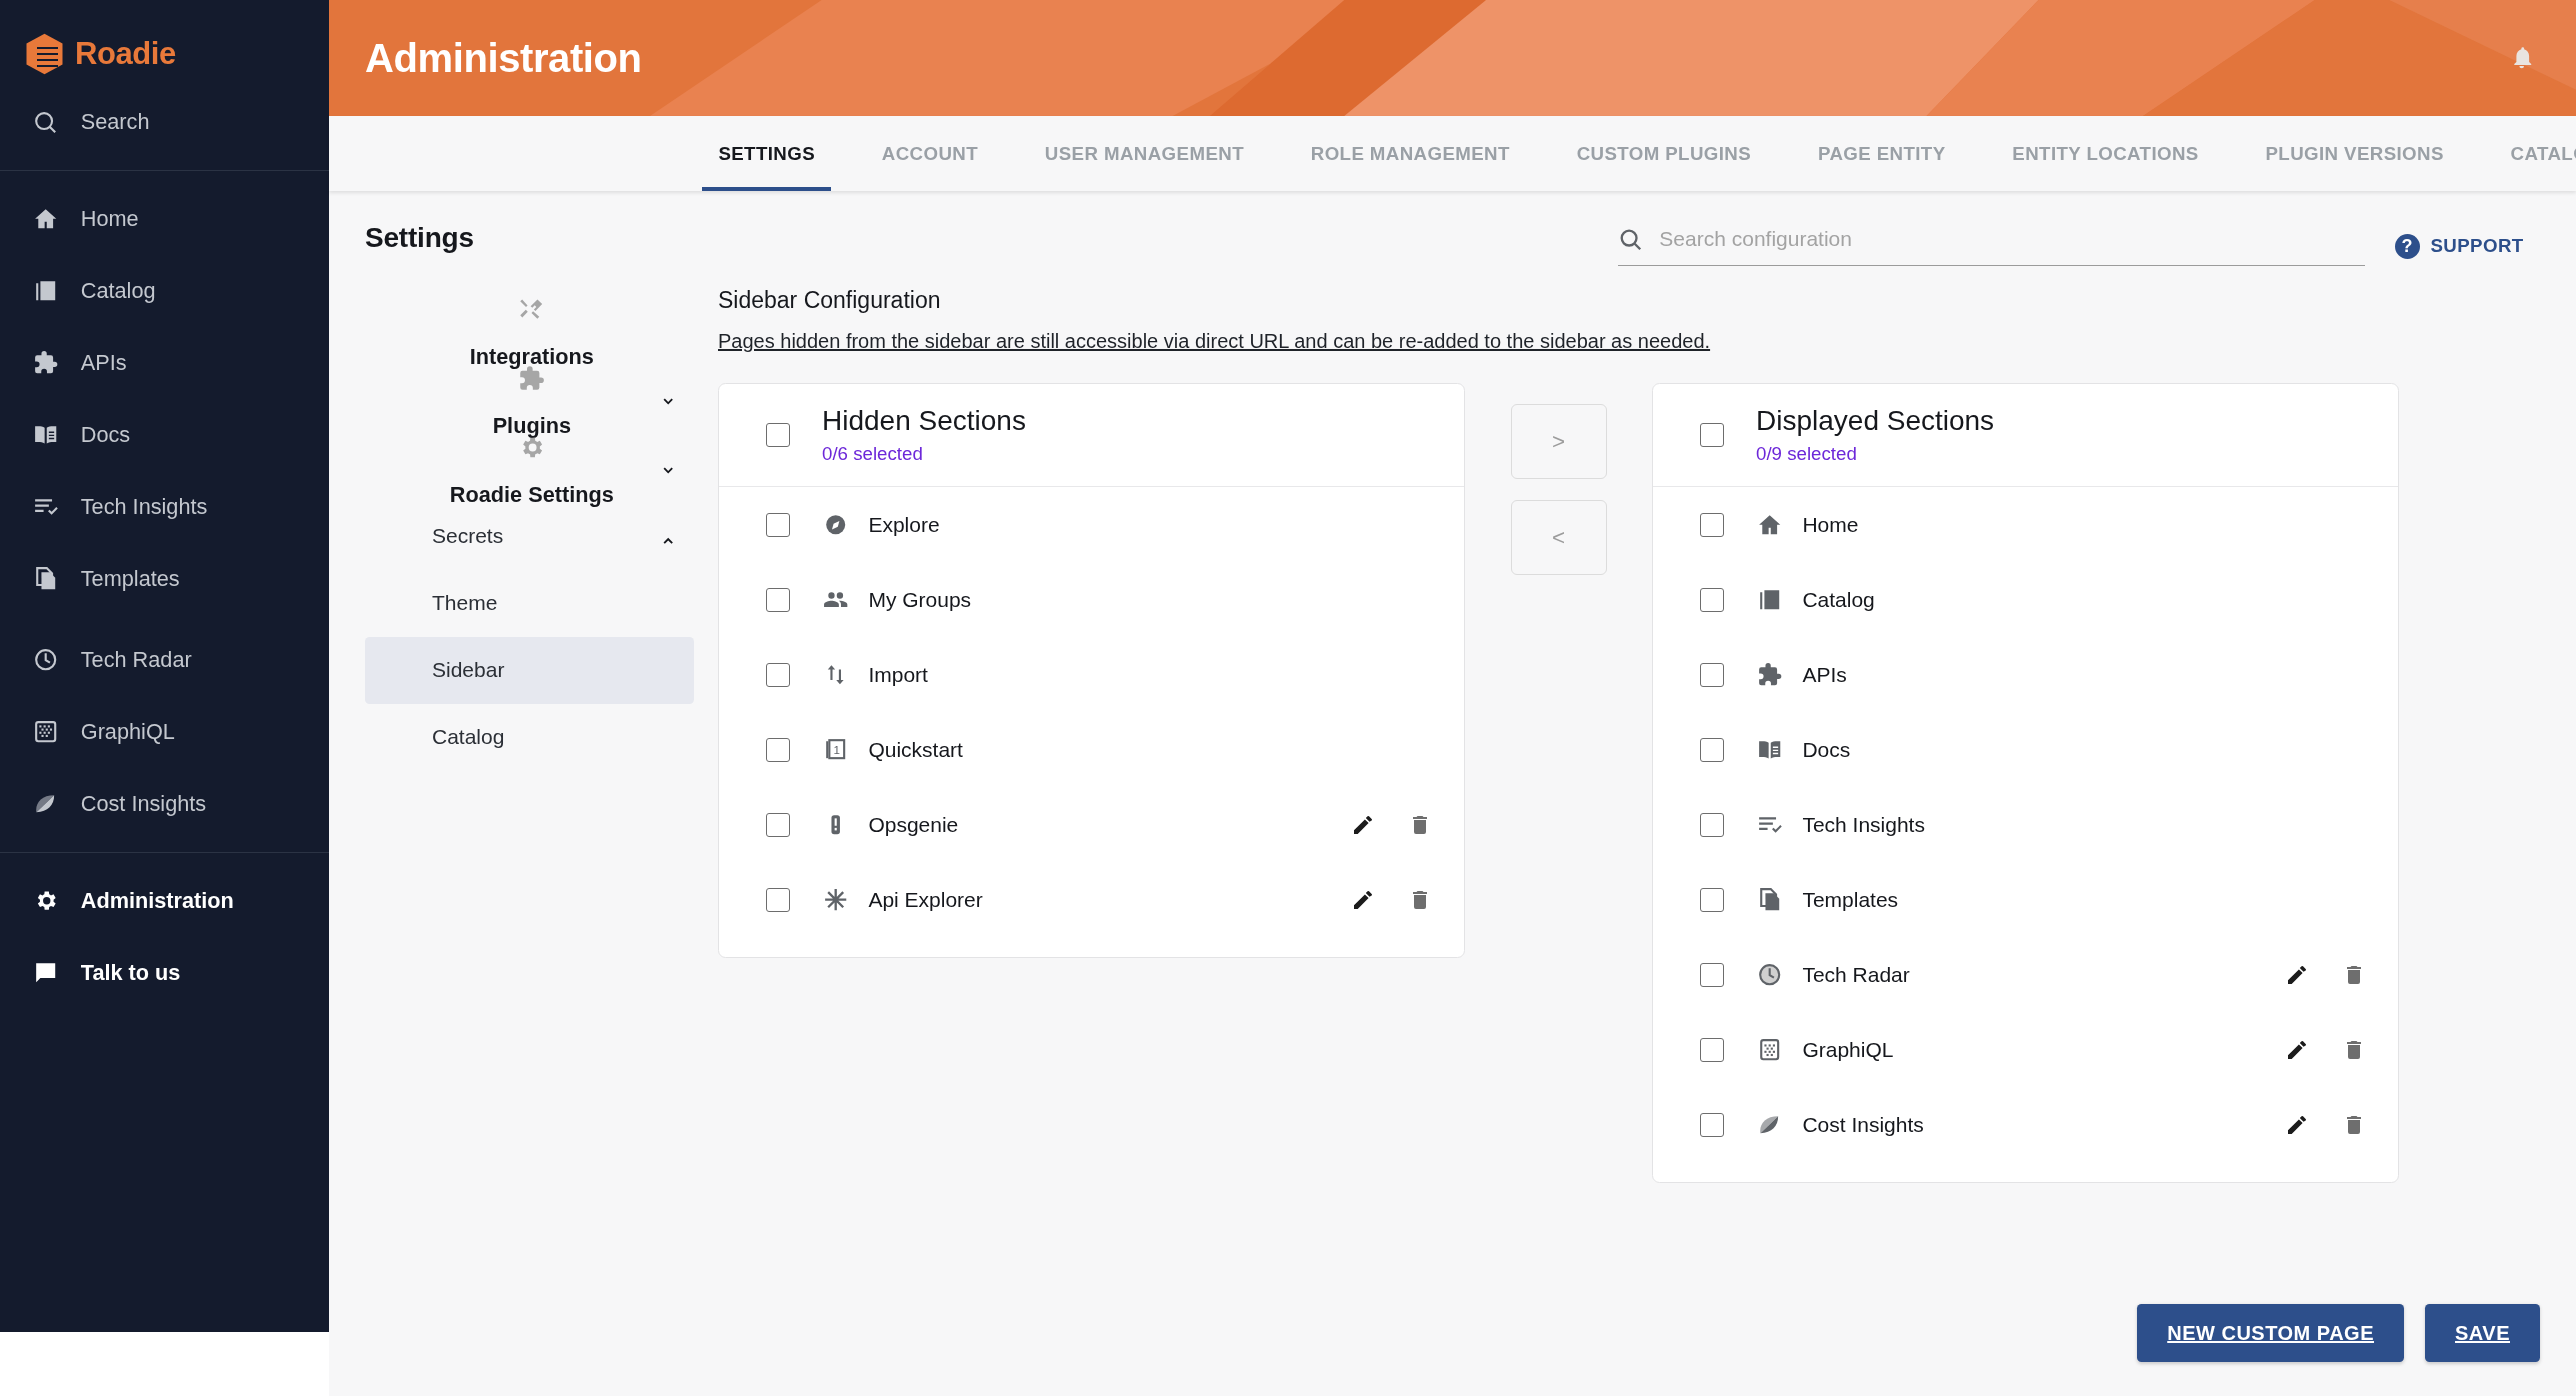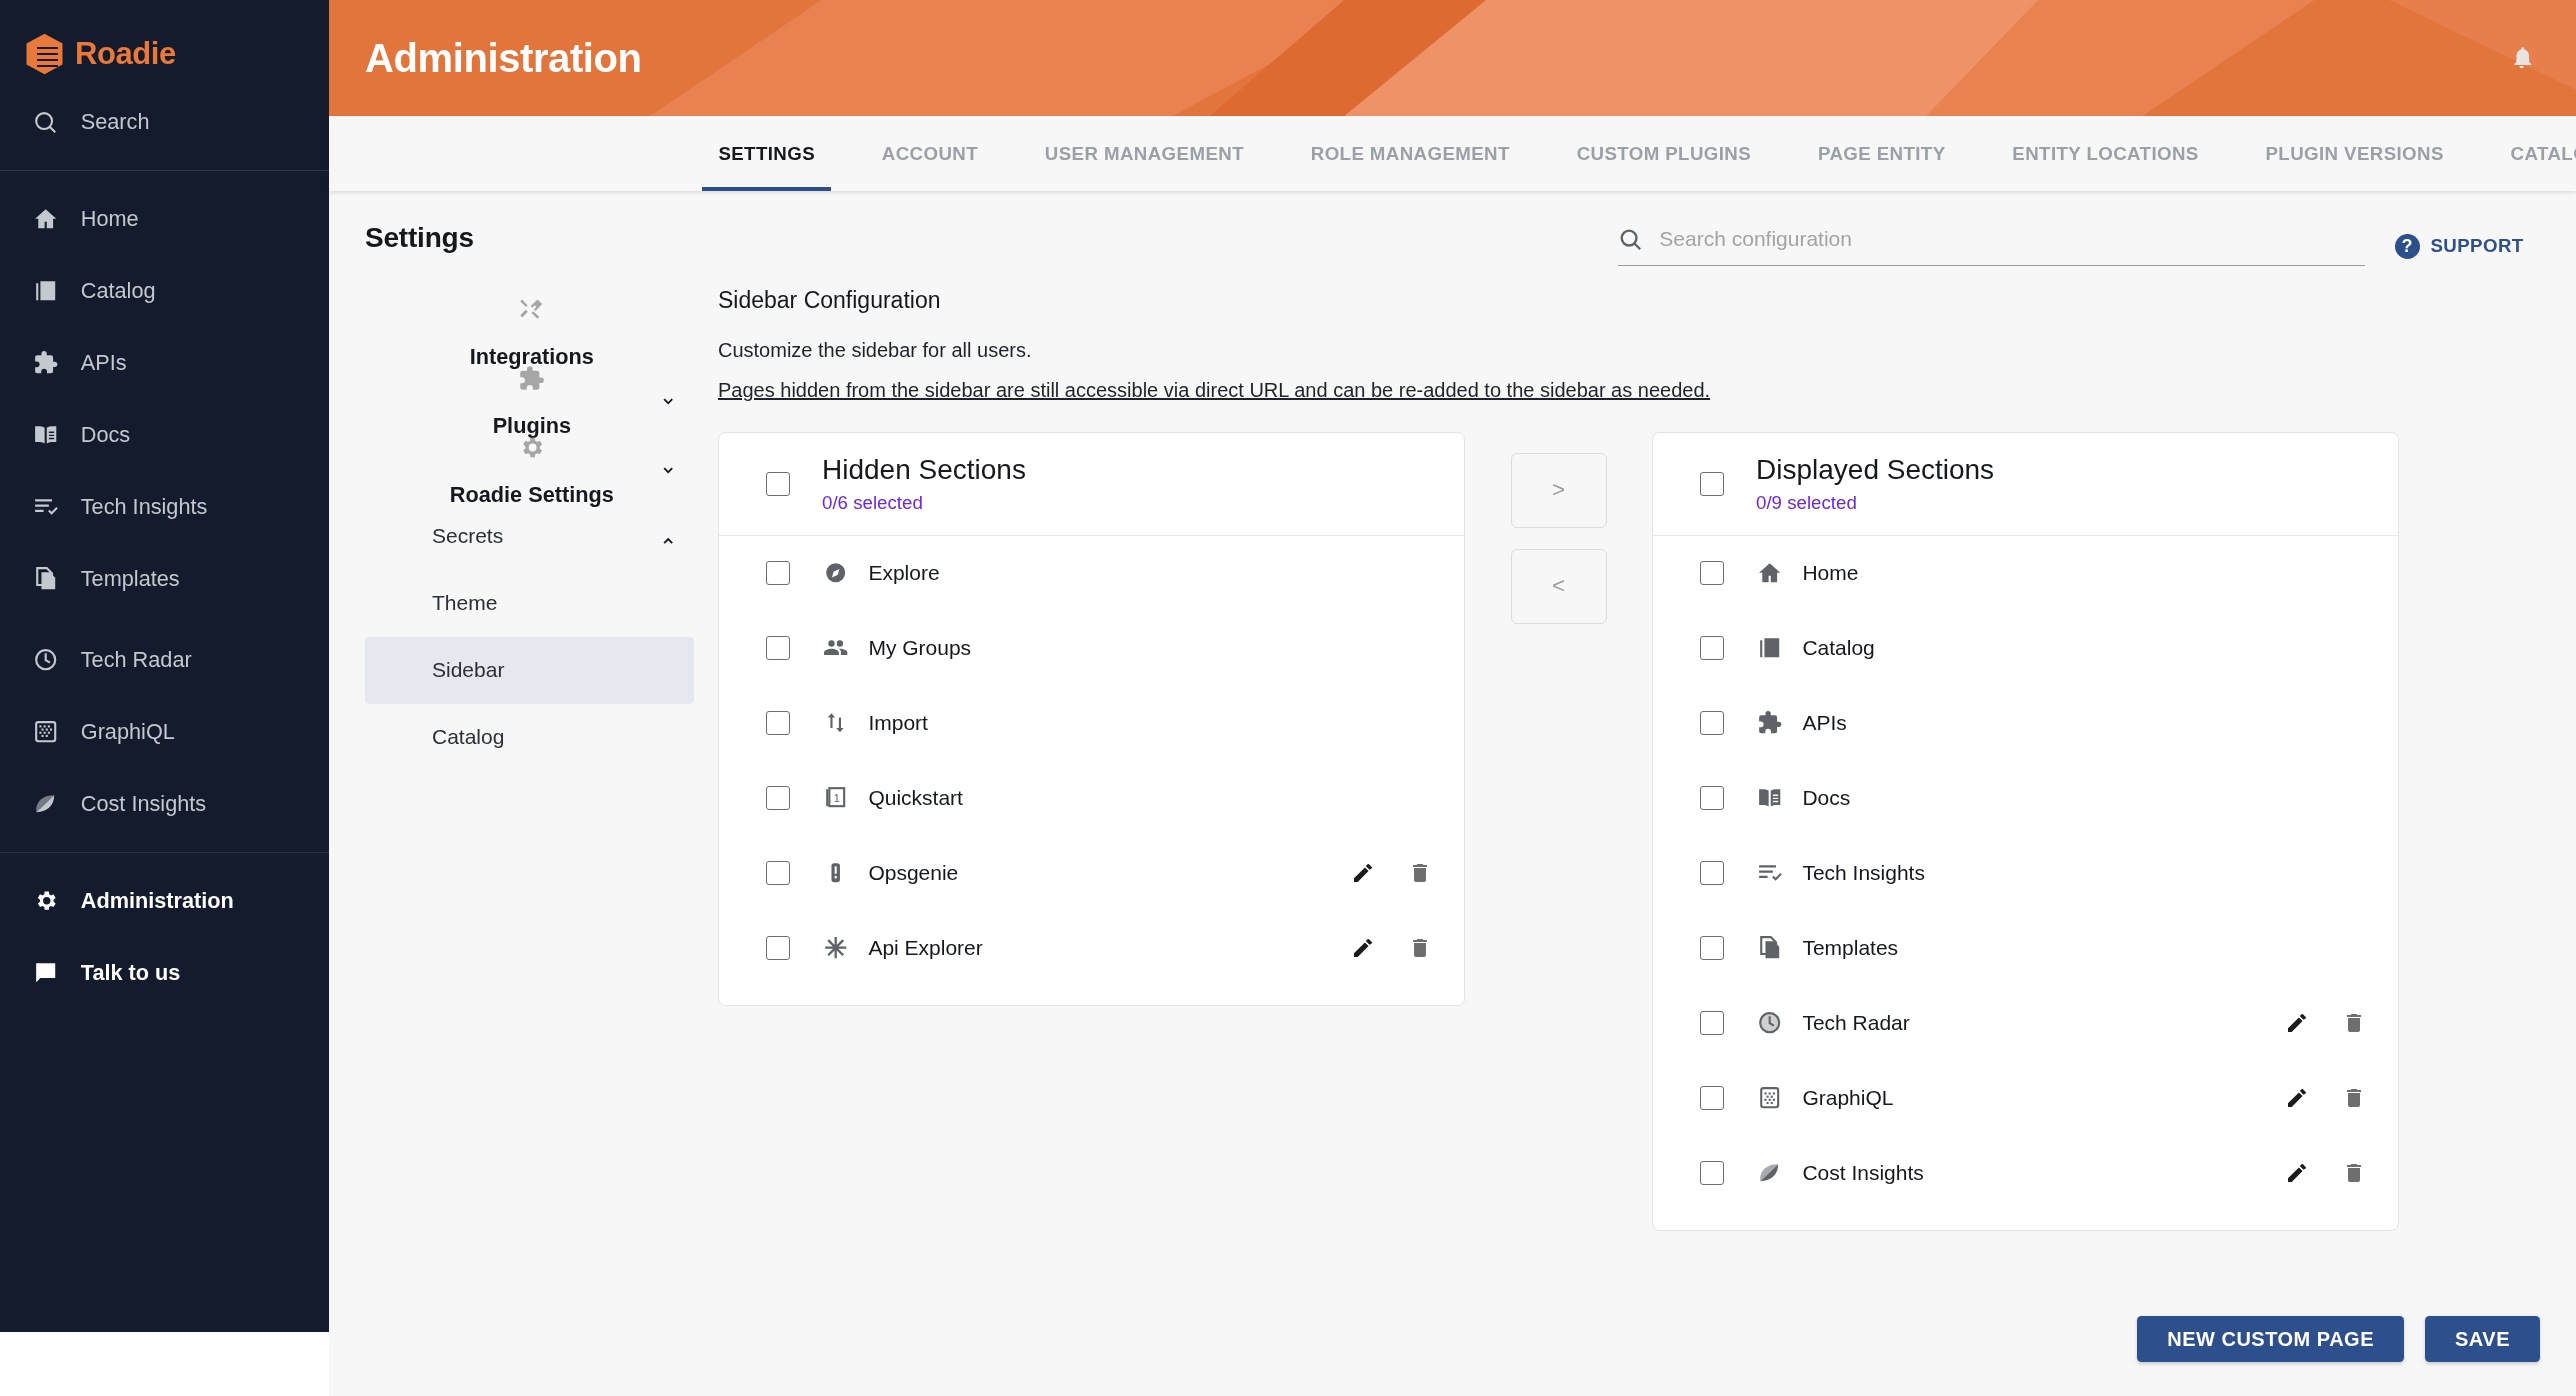--- a/index.html
+++ b/index.html
@@ -186,23 +186,24 @@
   }
 
   .footer-actions {
     position: absolute; right: 36px; bottom: 34px;
     display: flex; gap: 21px; z-index: 8;
   }
   .btn-primary {
     background: #2d4f8b; color: #ffffff;
     font-size: 20px; font-weight: 600; letter-spacing: 0.5px;
     border: none; border-radius: 4.5px;
-    padding: 0 30px; height: 46px; cursor: pointer;
+    padding: 0 30px; height: 58px; cursor: pointer;
     font-family: "Liberation Sans", sans-serif;
     box-shadow: 0 1.5px 3.7px rgba(0,0,0,0.18);
+    text-decoration: underline;
   }
 </style>
 </head>
 <body>
 
 <div class="app">
 
   <nav class="sidebar">
     <div class="logo-row">
       <span class="logo-mark">
@@ -476,21 +477,20 @@
           <div class="tree-sub selected">
               <span>Sidebar</span>
             </div>
           <div class="tree-sub">
               <span>Catalog</span>
             </div>
         </aside>
 
         <section style="flex:1 1 auto; padding-top:21px; min-width:0;">
           <div style="font-size:23px;color:#16181d;padding-left:24px;">Sidebar Configuration</div>
-          <div style="font-size:20px;color:#1f2329;padding-left:24px;padding-top:25.4px;">Customize the sidebar for all users.</div>
           <div style="font-size:20px;color:#1f2329;padding-left:24px;padding-top:16.4px;text-decoration:underline;">Pages hidden from the sidebar are still accessible via direct URL and can be re-added to the sidebar as needed.</div>
 
           <div class="transfer">
 
             <div class="list-card">
               <div class="list-header">
                 <span class="cbox"></span>
                 <span class="lh-text">
                   <span class="lh-title">Hidden Sections</span>
                   <span class="lh-sub">0/6 selected</span>

